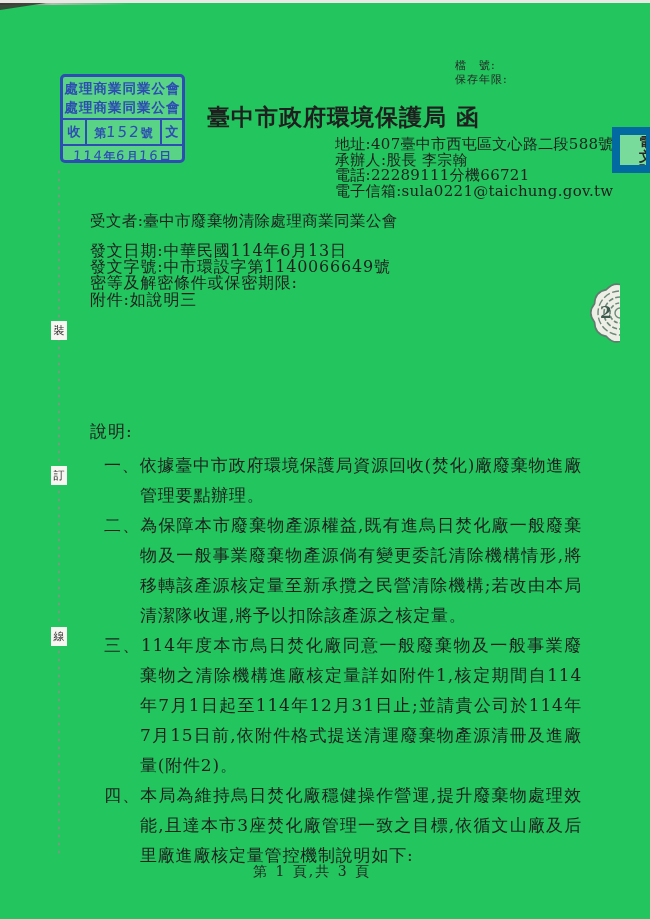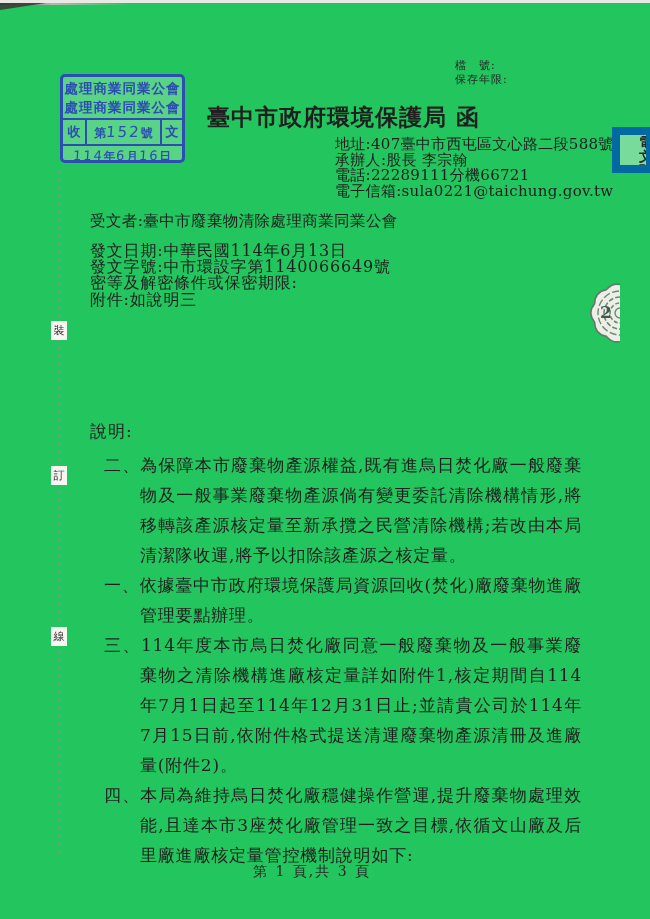--- a/index.html
+++ b/index.html
@@ -135,22 +135,22 @@
   <div class="meta">
     <div>發文日期:中華民國114年6月13日</div>
     <div>發文字號:中市環設字第1140066649號</div>
     <div>密等及解密條件或保密期限:</div>
     <div>附件:如說明三</div>
   </div>
 
 
   <div class="expl-label">說明:</div>
   <div class="expl-items body-text">
+    <p class="expl-item"><span>一、</span><span>依據臺中市政府環境保護局資源回收(焚化)廠廢棄物進廠管理要點辦理。</span></p>
     <p class="expl-item"><span>二、</span><span>為保障本市廢棄物產源權益,既有進烏日焚化廠一般廢棄物及一般事業廢棄物產源倘有變更委託清除機構情形,將移轉該產源核定量至新承攬之民營清除機構;若改由本局清潔隊收運,將予以扣除該產源之核定量。</span></p>
-    <p class="expl-item"><span>一、</span><span>依據臺中市政府環境保護局資源回收(焚化)廠廢棄物進廠管理要點辦理。</span></p>
     <p class="expl-item"><span>三、</span><span>114年度本市烏日焚化廠同意一般廢棄物及一般事業廢棄物之清除機構進廠核定量詳如附件1,核定期間自114年7月1日起至114年12月31日止;並請貴公司於114年7月15日前,依附件格式提送清運廢棄物產源清冊及進廠量(附件2)。</span></p>
     <p class="expl-item"><span>四、</span><span>本局為維持烏日焚化廠穩健操作營運,提升廢棄物處理效能,且達本市3座焚化廠管理一致之目標,依循文山廠及后里廠進廠核定量管控機制說明如下:</span></p>
   </div>
 
   <div class="bindline"></div>
   <div class="bindmark bm-zhuang">裝</div>
   <div class="bindmark bm-ding">訂</div>
   <div class="bindmark bm-xian">線</div>
 
   <div class="footer">第 1 頁,共 3 頁</div>

